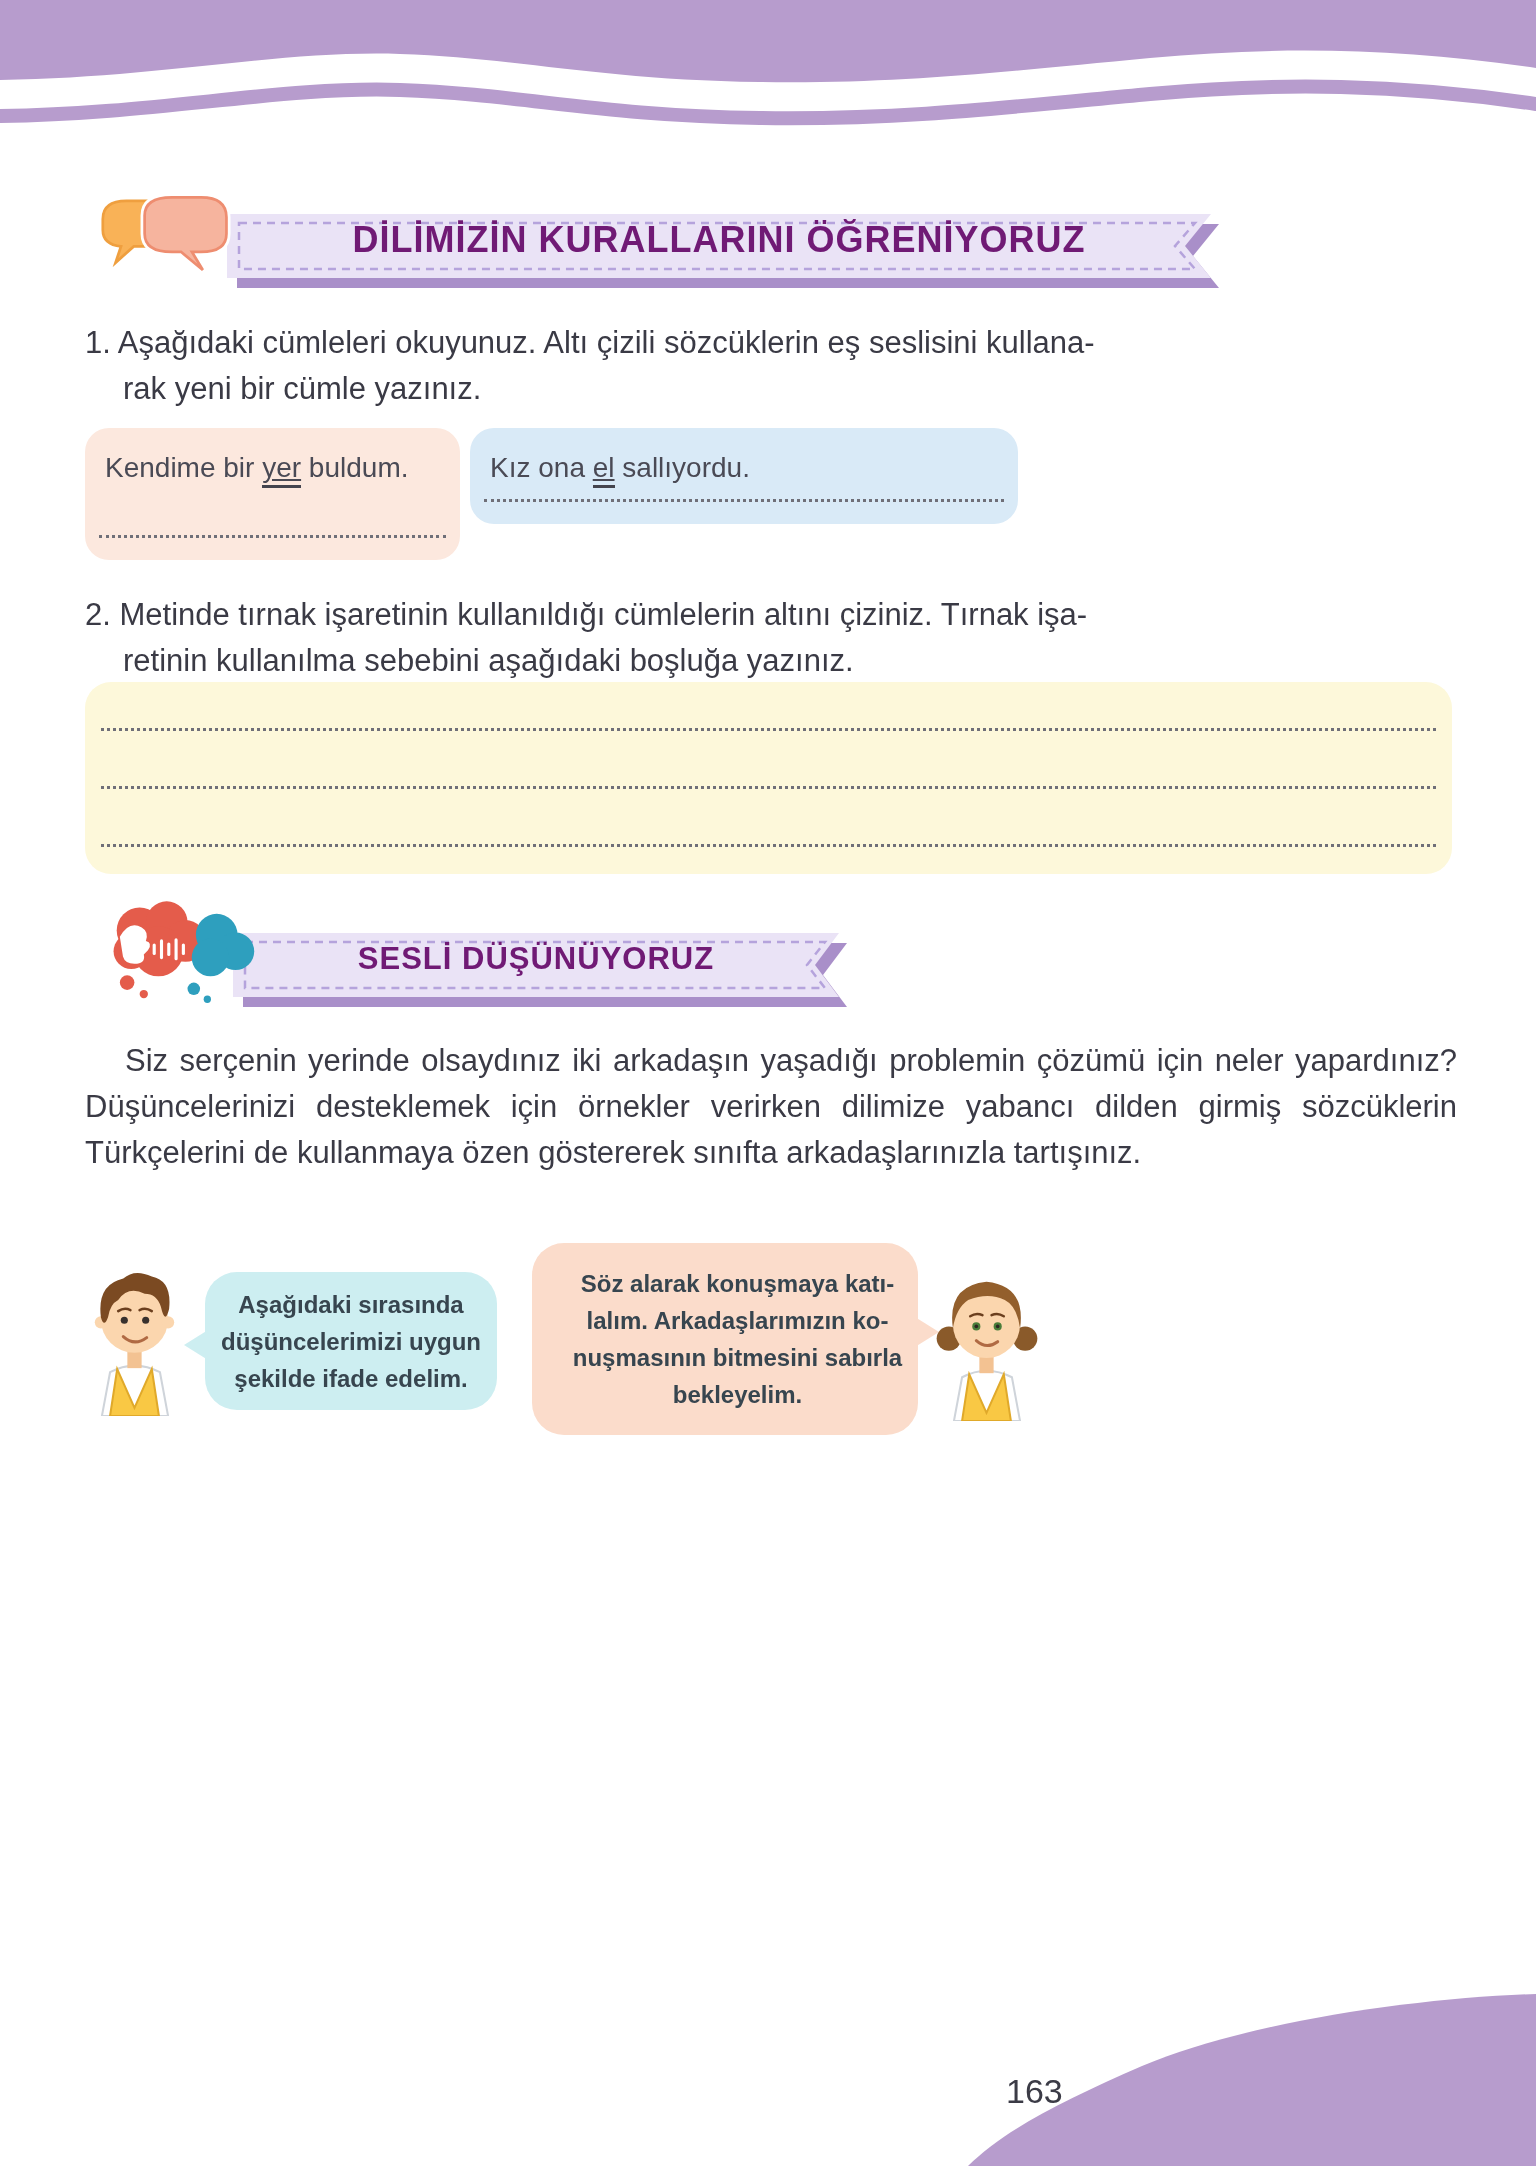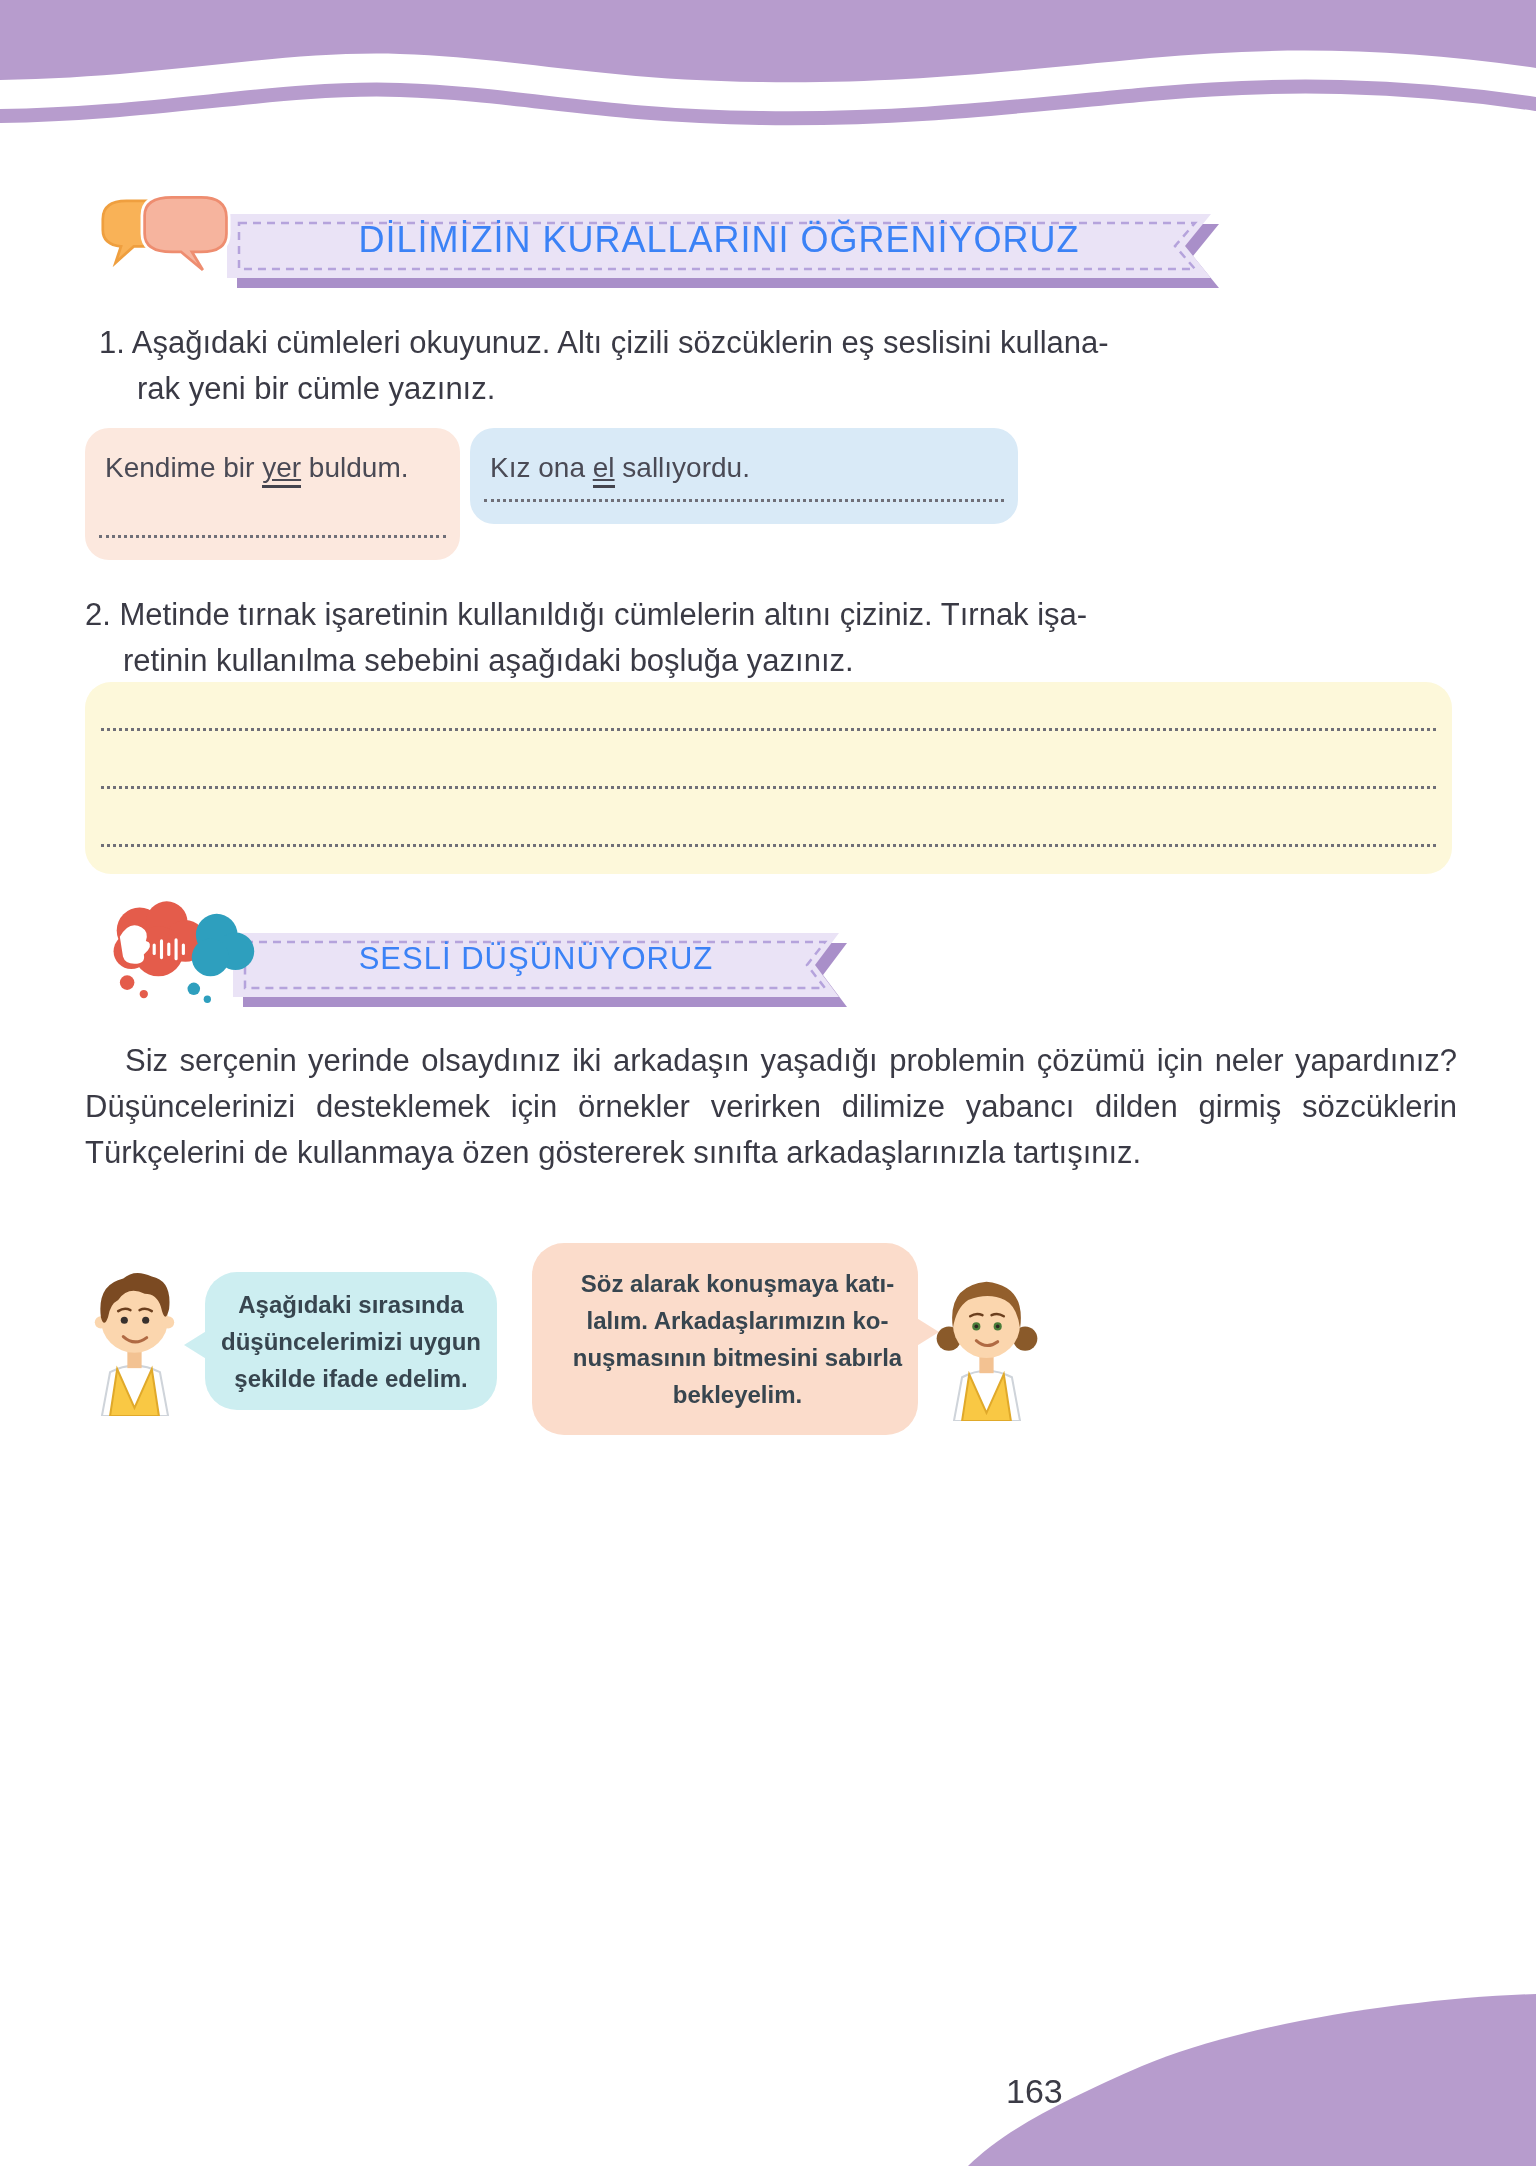--- a/index.html
+++ b/index.html
@@ -13,21 +13,21 @@
   
   .top-waves { position:absolute; top:0; left:0; width:1536px; height:150px; }
 
   
   .banner { position:absolute; }
   .ribbon { position:absolute; }
   .ribbon svg { position:absolute; inset:0; width:100%; height:100%; }
   .ribbon-title {
     position:absolute; left:0; top:0; right:8px; height:52px;
     display:flex; align-items:center; justify-content:center;
-    font-weight:400; color:#3b82f6; letter-spacing:1px; white-space:nowrap;
+    font-weight:700; color:#701a75; letter-spacing:1px; white-space:nowrap;
   }
   .ribbon-title.big { font-size:36px; }
   .ribbon-title.small { font-size:31px; }
   .banner-icon { position:absolute; left:0; top:0; }
 
   
   .question { position:absolute; font-size:31px; line-height:46px; color:#3a3a45; width:1400px; }
   .question .indent { padding-left:38px; }
 
   
@@ -90,21 +90,21 @@
       </svg>
       <span class="ribbon-title big">DİLİMİZİN KURALLARINI ÖĞRENİYORUZ</span>
     </div>
     <svg class="banner-icon" width="152" height="100" viewBox="0 0 160 110">
       <path d="M16 32 Q16 12 42 12 L68 12 Q90 12 90 30 L90 44 Q90 62 68 62 L50 62 L30 80 L36 62 Q16 60 16 44 Z" fill="#f9b257" stroke="#ef9f3f" stroke-width="3"></path>
       <path d="M62 28 Q62 8 92 8 L124 8 Q152 8 152 30 L152 48 Q152 68 124 68 L114 68 L126 88 L102 68 L92 68 Q62 68 62 48 Z" fill="none" stroke="#ffffff" stroke-width="9"></path>
       <path d="M62 28 Q62 8 92 8 L124 8 Q152 8 152 30 L152 48 Q152 68 124 68 L114 68 L126 88 L102 68 L92 68 Q62 68 62 48 Z" fill="#f6b49e" stroke="#ee8d70" stroke-width="3"></path>
     </svg>
   </div>
 
-  <div class="question" style="left:85px; top:320px;margin-left:14px;">
+  <div class="question" style="left:85px; top:320px;">
     <div>1. Aşağıdaki cümleleri okuyunuz. Altı çizili sözcüklerin eş seslisini kullana-</div>
     <div class="indent">rak yeni bir cümle yazınız.</div>
   </div>
 
   <div class="box box-peach" style="left:85px; top:428px; width:375px; height:132px;">
     <div class="sentence"><span>Kendime bir </span><span class="ul">yer</span><span> buldum.</span></div>
     <div class="dotted"></div>
   </div>
 
   <div class="box box-blue" style="left:470px; top:428px; width:548px; height:96px;">

